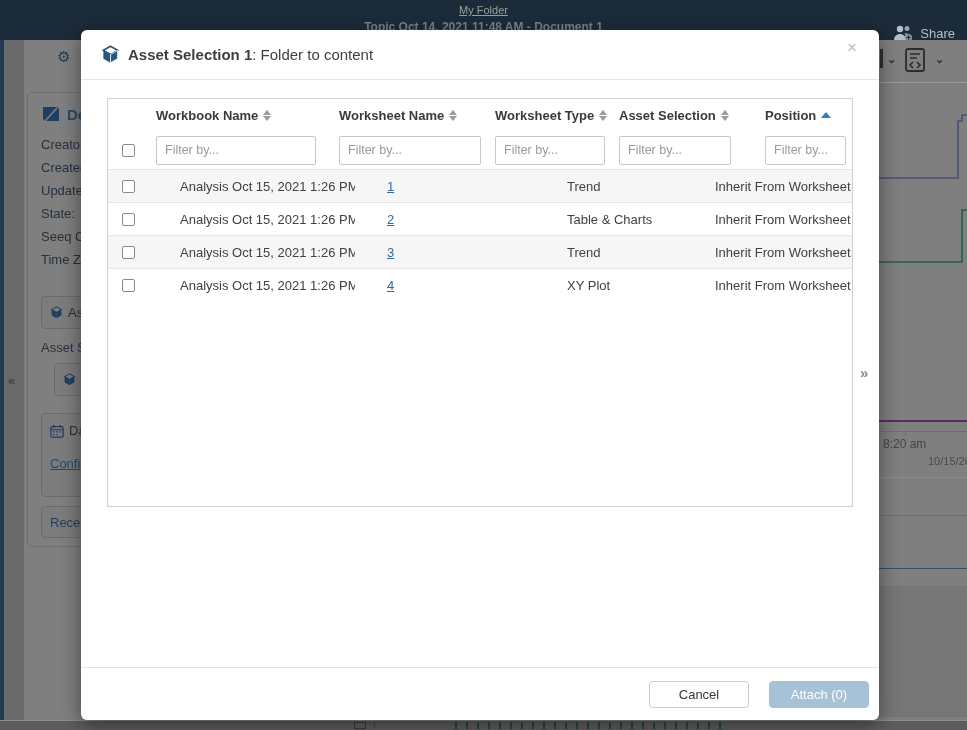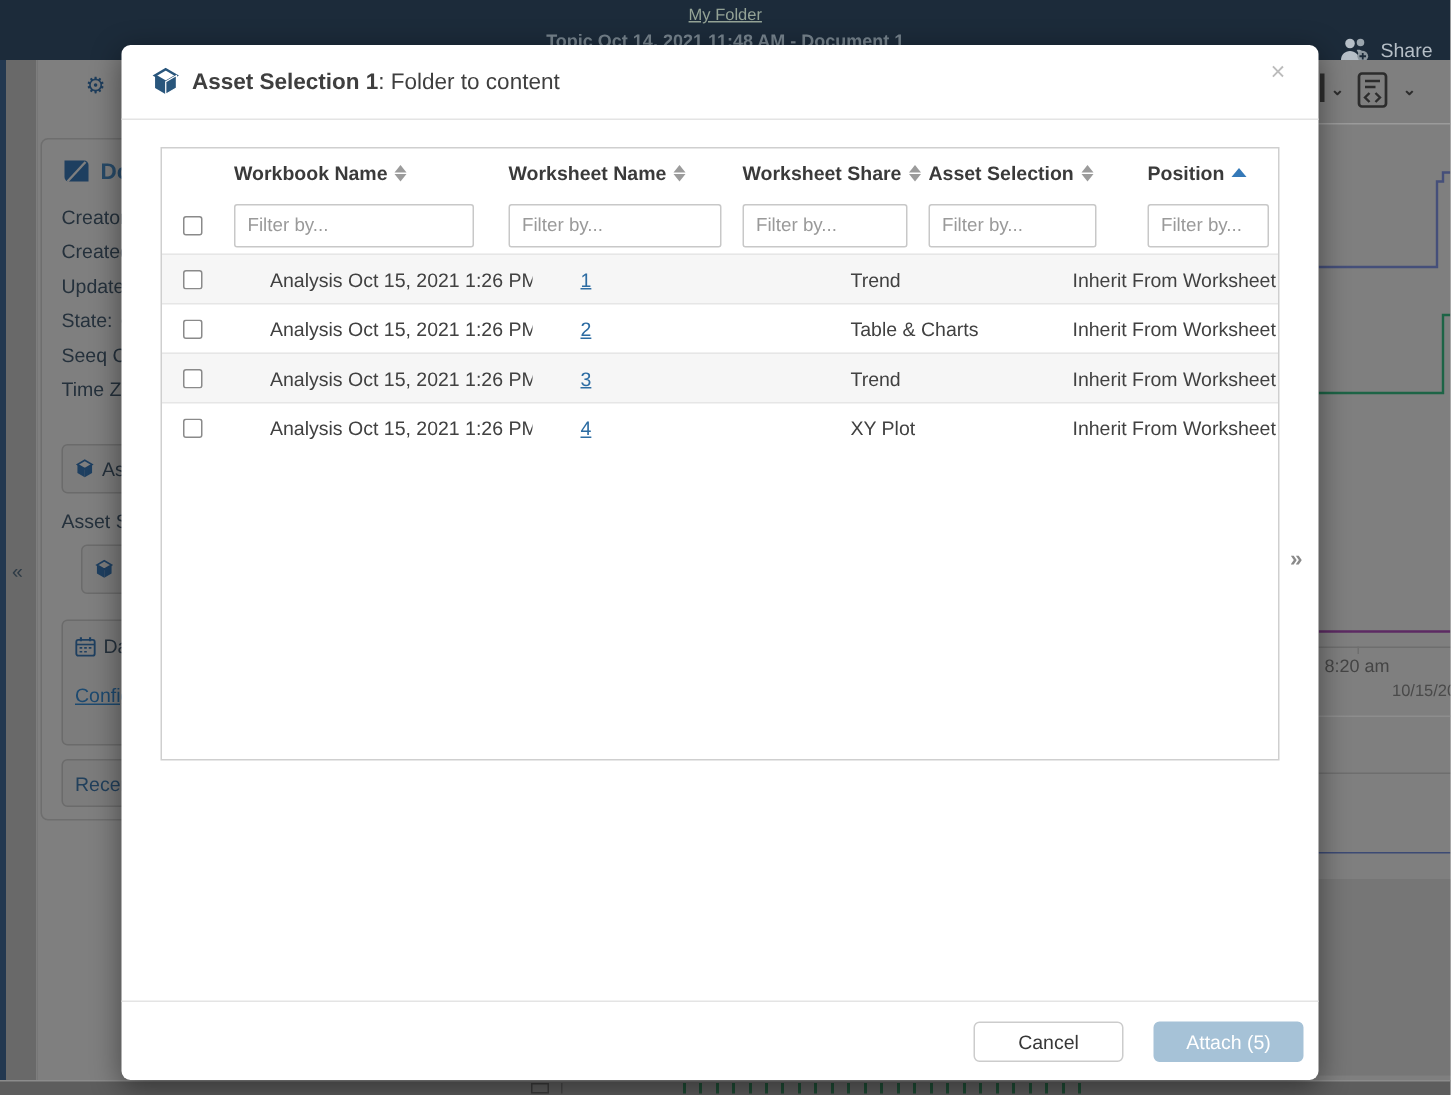--- a/index.html
+++ b/index.html
@@ -223,21 +223,21 @@
             </span>
           </div>
         <div class="cell">
             <span>Worksheet Name</span>
             <span class="sort">
               <span class="tri-up"></span>
               <span class="tri-dn"></span>
             </span>
           </div>
         <div class="cell">
-            <span>Worksheet Share</span>
+            <span>Worksheet Type</span>
             <span class="sort">
               <span class="tri-up"></span>
               <span class="tri-dn"></span>
             </span>
           </div>
         <div class="cell">
             <span>Asset Selection</span>
             <span class="sort">
               <span class="tri-up"></span>
               <span class="tri-dn"></span>
@@ -297,17 +297,17 @@
         <div class="cell">Analysis Oct 15, 2021 1:26 PM</div>
         <div class="cell"><a class="ws-link">4</a></div>
         <div class="cell">XY Plot</div>
         <div class="cell">Inherit From Worksheet</div>
         <div class="cell">4</div>
       </div>
     </div>
 
     <div class="m-footer">
       <button class="btn btn-cancel">Cancel</button>
-      <button class="btn btn-attach">Attach (5)</button>
+      <button class="btn btn-attach">Attach (0)</button>
     </div>
   </div>
 
 </div>
 
 </body></html>

